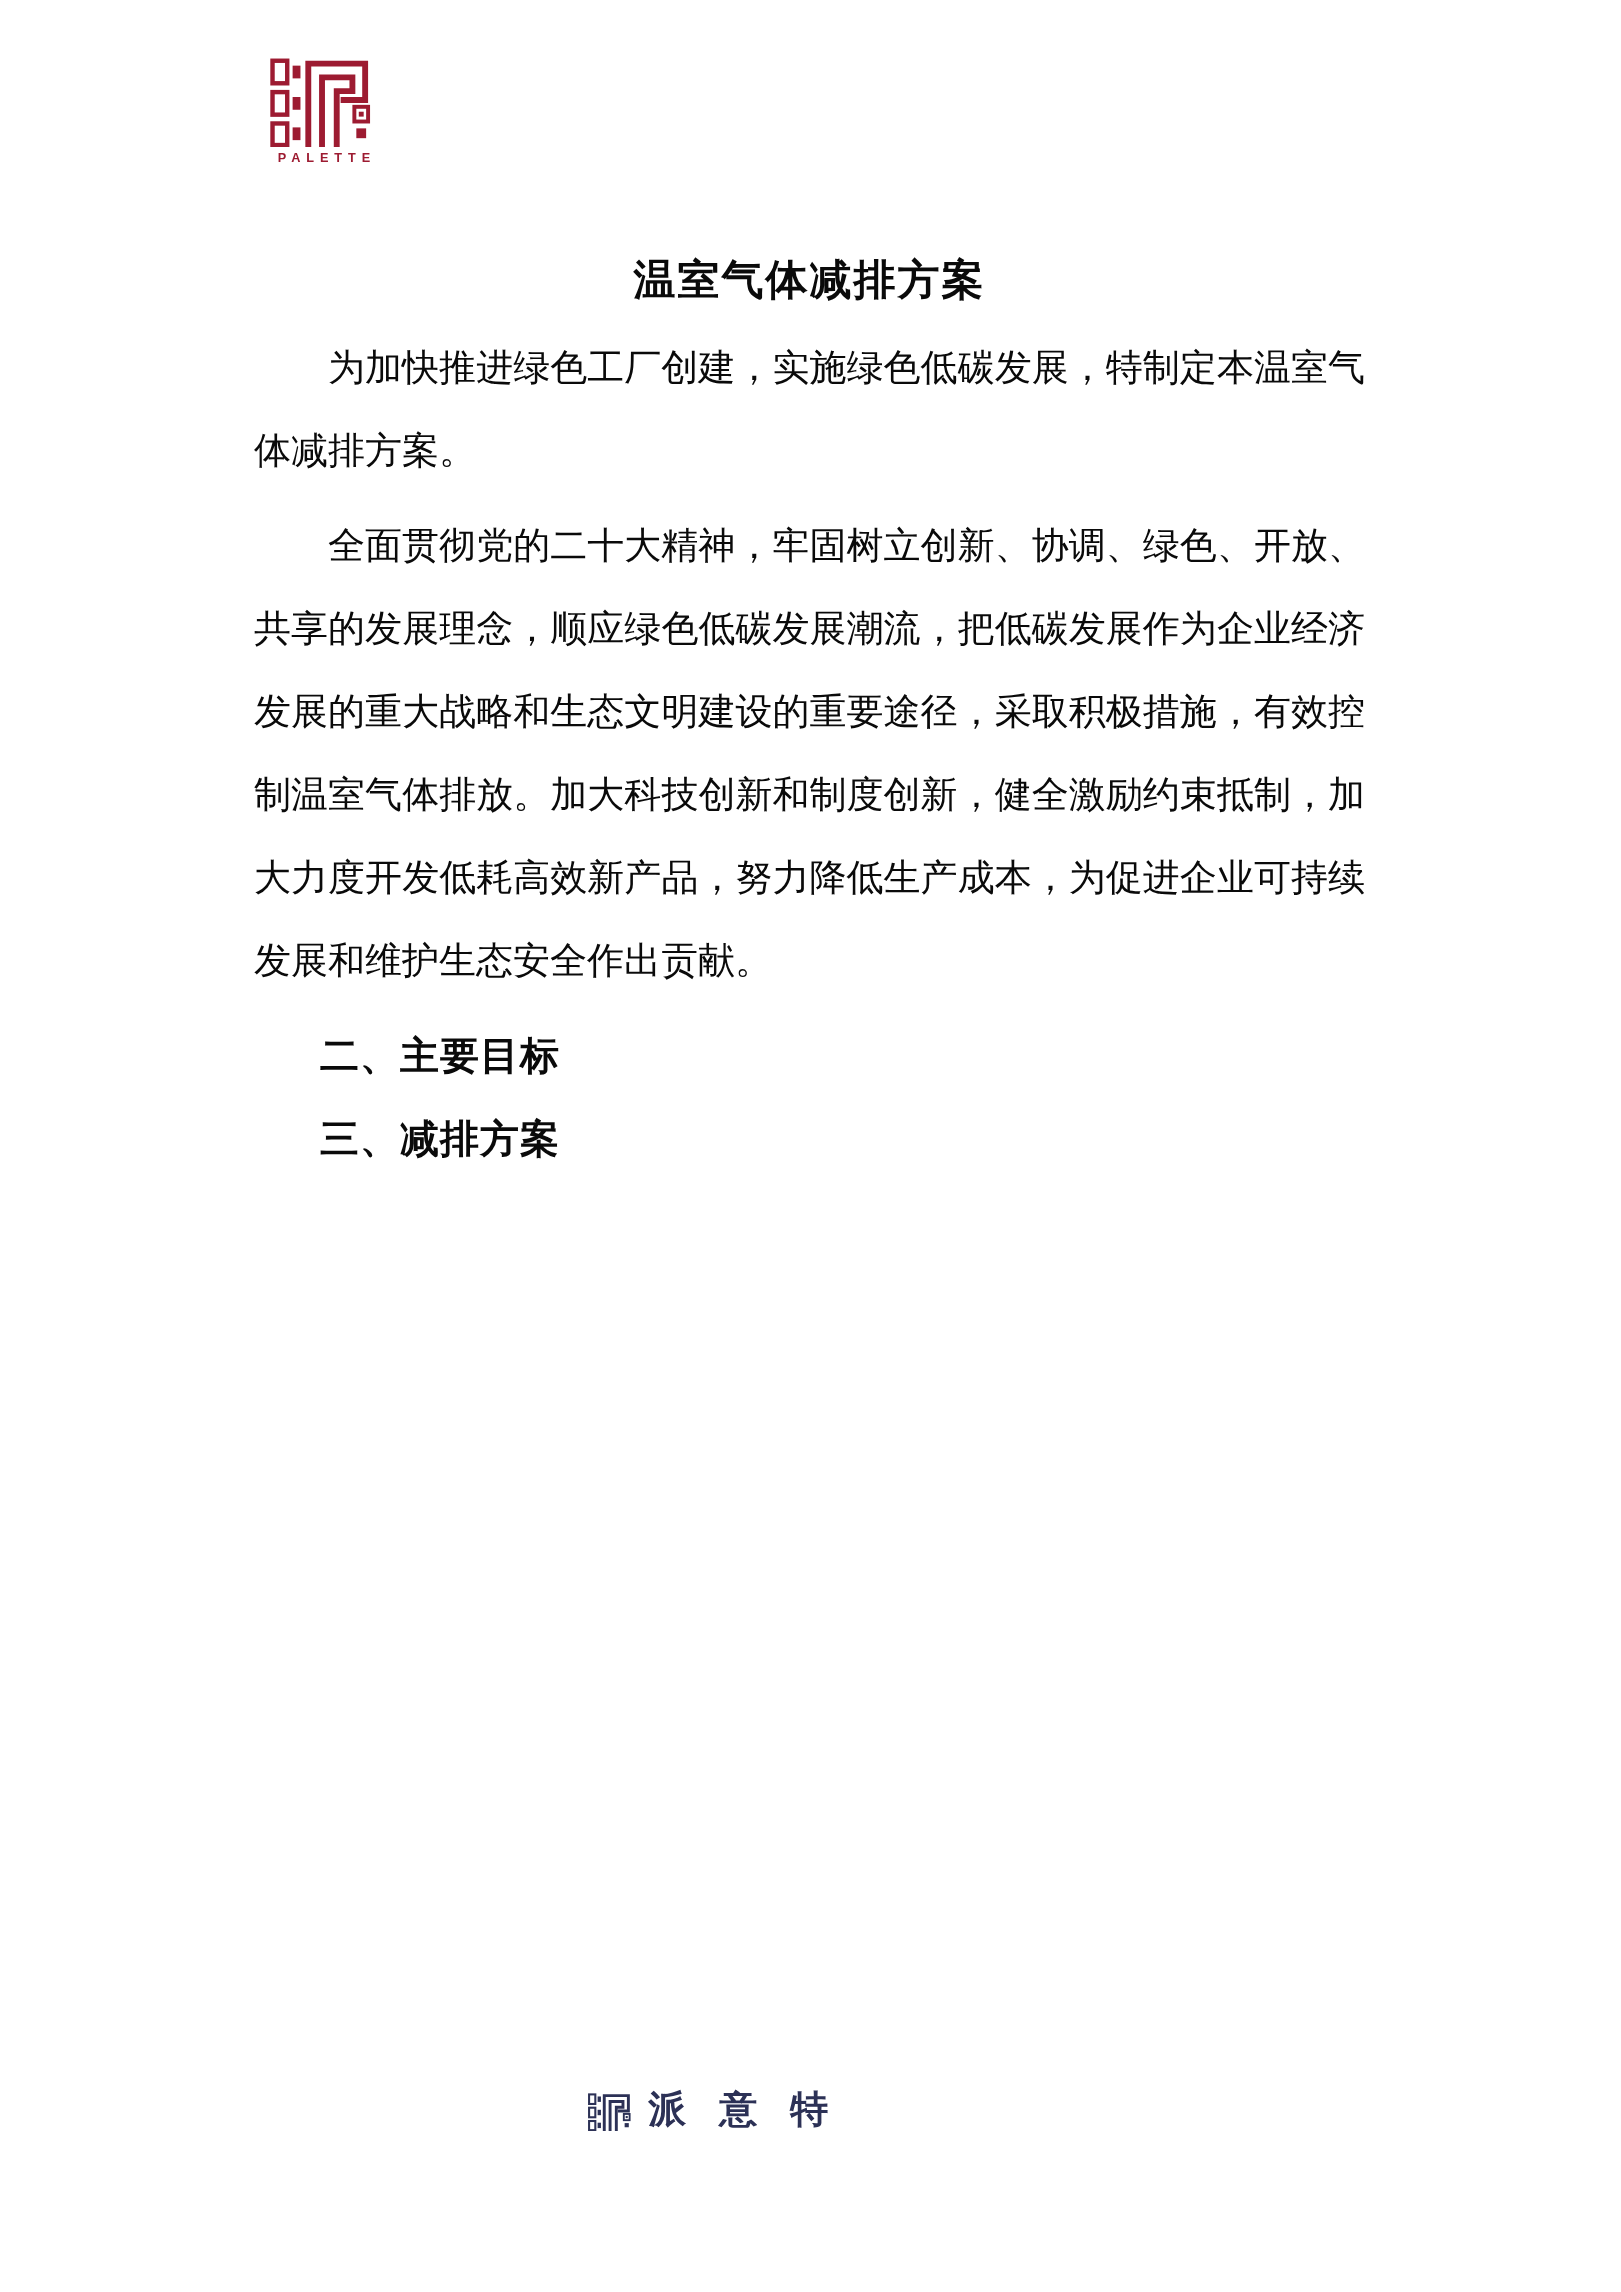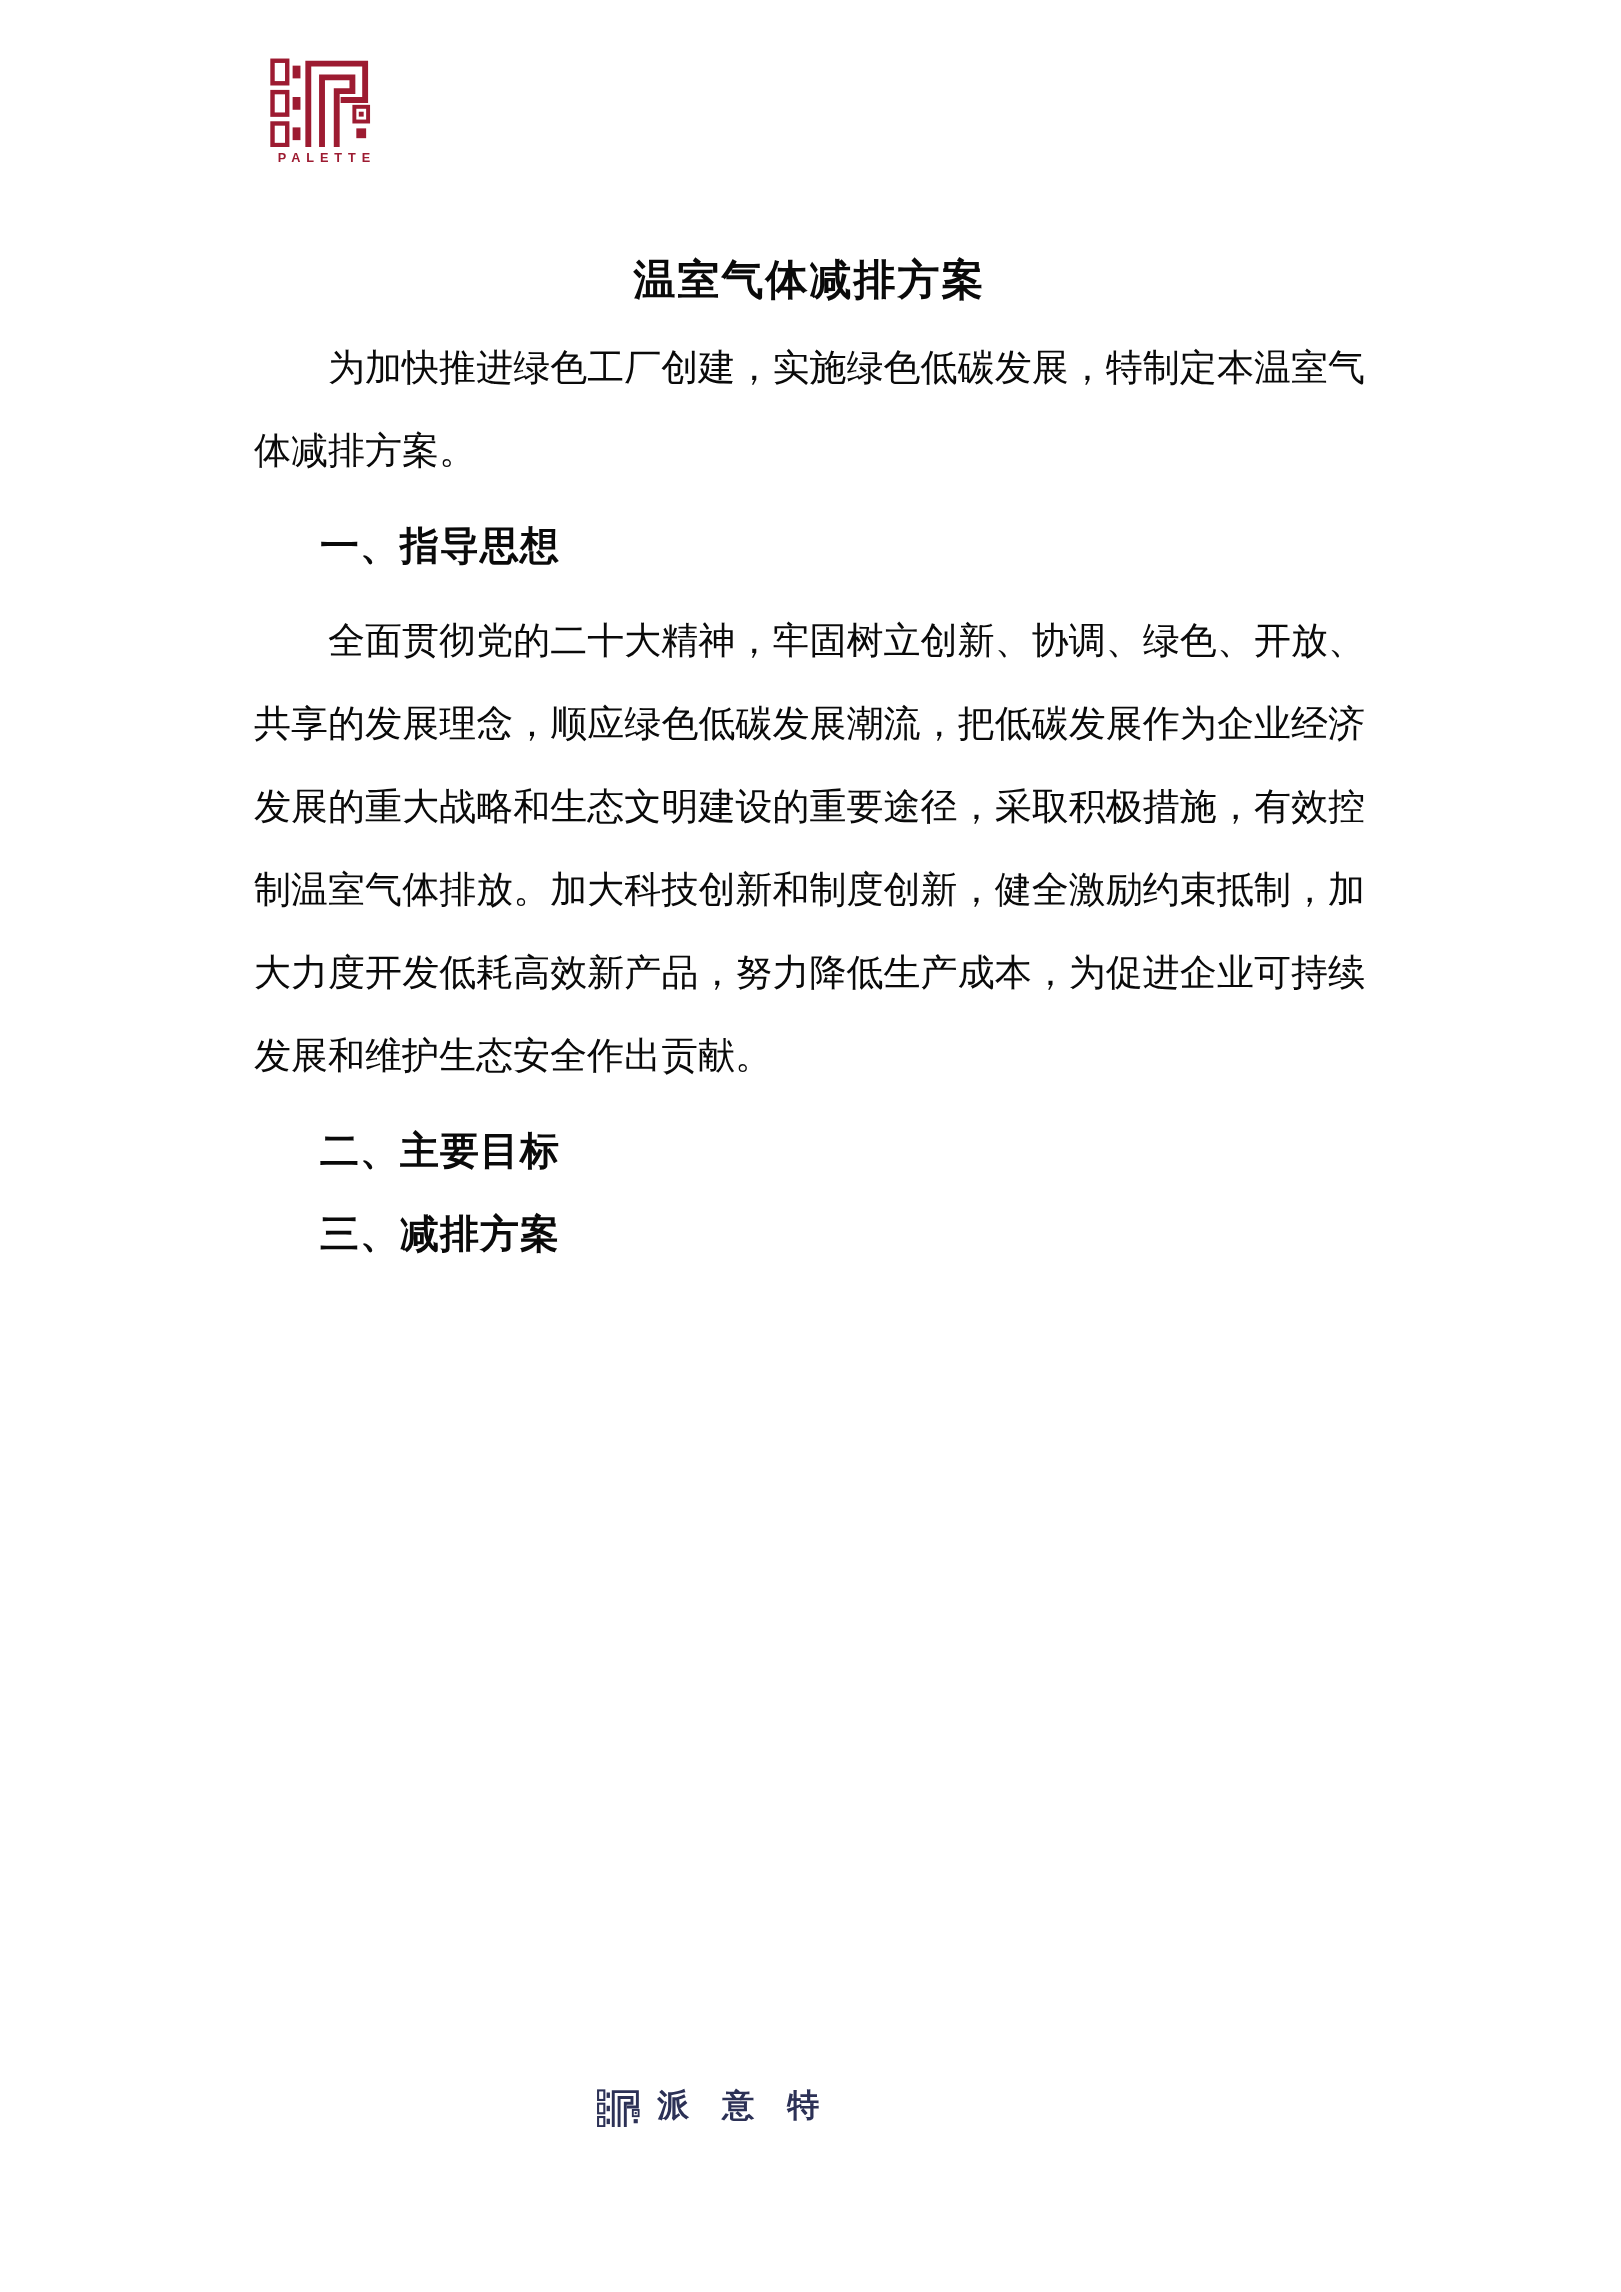--- a/index.html
+++ b/index.html
@@ -92,21 +92,21 @@
     top: 2084px;
     display: flex;
     justify-content: center;
     align-items: center;
     gap: 15.7px;
     color: #2c3156;
   }
   .brand-footer svg { display: block; width: 45px; height: 42px; }
   .brand-footer-word {
     font-family: "Liberation Sans", "DejaVu Sans", sans-serif;
-    font-size: 32px;
+    font-size: 38px;
     font-weight: 700;
     letter-spacing: 33px;
     margin-right: -33px;
     white-space: nowrap;
   }
 </style>
 </head>
 <body>
 
 <div class="page">
@@ -132,21 +132,20 @@
       <rect x="88" y="82" width="10" height="10" fill="currentColor"></rect>
     </svg>
     <div class="brand-word">PALETTE</div>
   </div>
 
   <div class="content">
     <h1 class="doc-title">温室气体减排方案</h1>
 
     <p class="body-p p-intro">为加快推进绿色工厂创建，实施绿色低碳发展，特制定本温室气体减排方案。</p>
 
-    <h2 class="sec-h h-one">一、指导思想</h2>
 
     <p class="body-p p-guiding">全面贯彻党的二十大精神，牢固树立创新、协调、绿色、开放、共享的发展理念，顺应绿色低碳发展潮流，把低碳发展作为企业经济发展的重大战略和生态文明建设的重要途径，采取积极措施，有效控制温室气体排放。加大科技创新和制度创新，健全激励约束抵制，加大力度开发低耗高效新产品，努力降低生产成本，为促进企业可持续发展和维护生态安全作出贡献。</p>
 
     <h2 class="sec-h h-two">二、主要目标</h2>
 
 
     <h2 class="sec-h h-three">三、减排方案</h2>
 
   </div>
 

